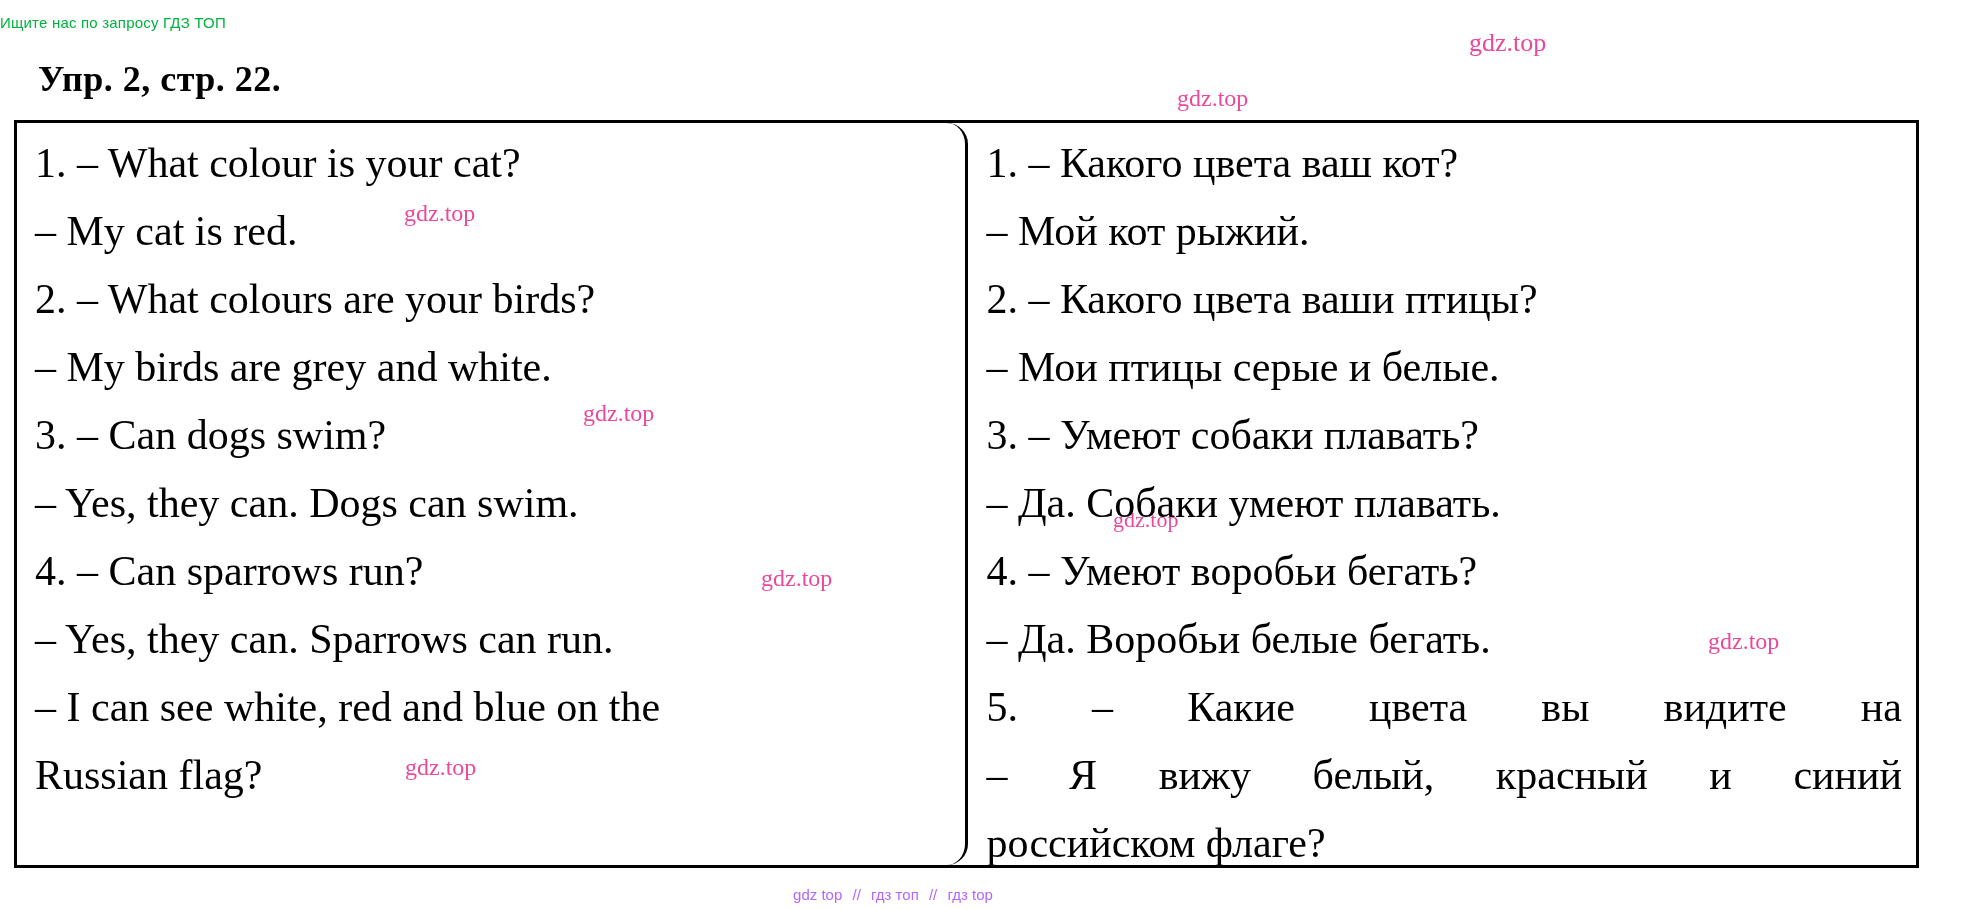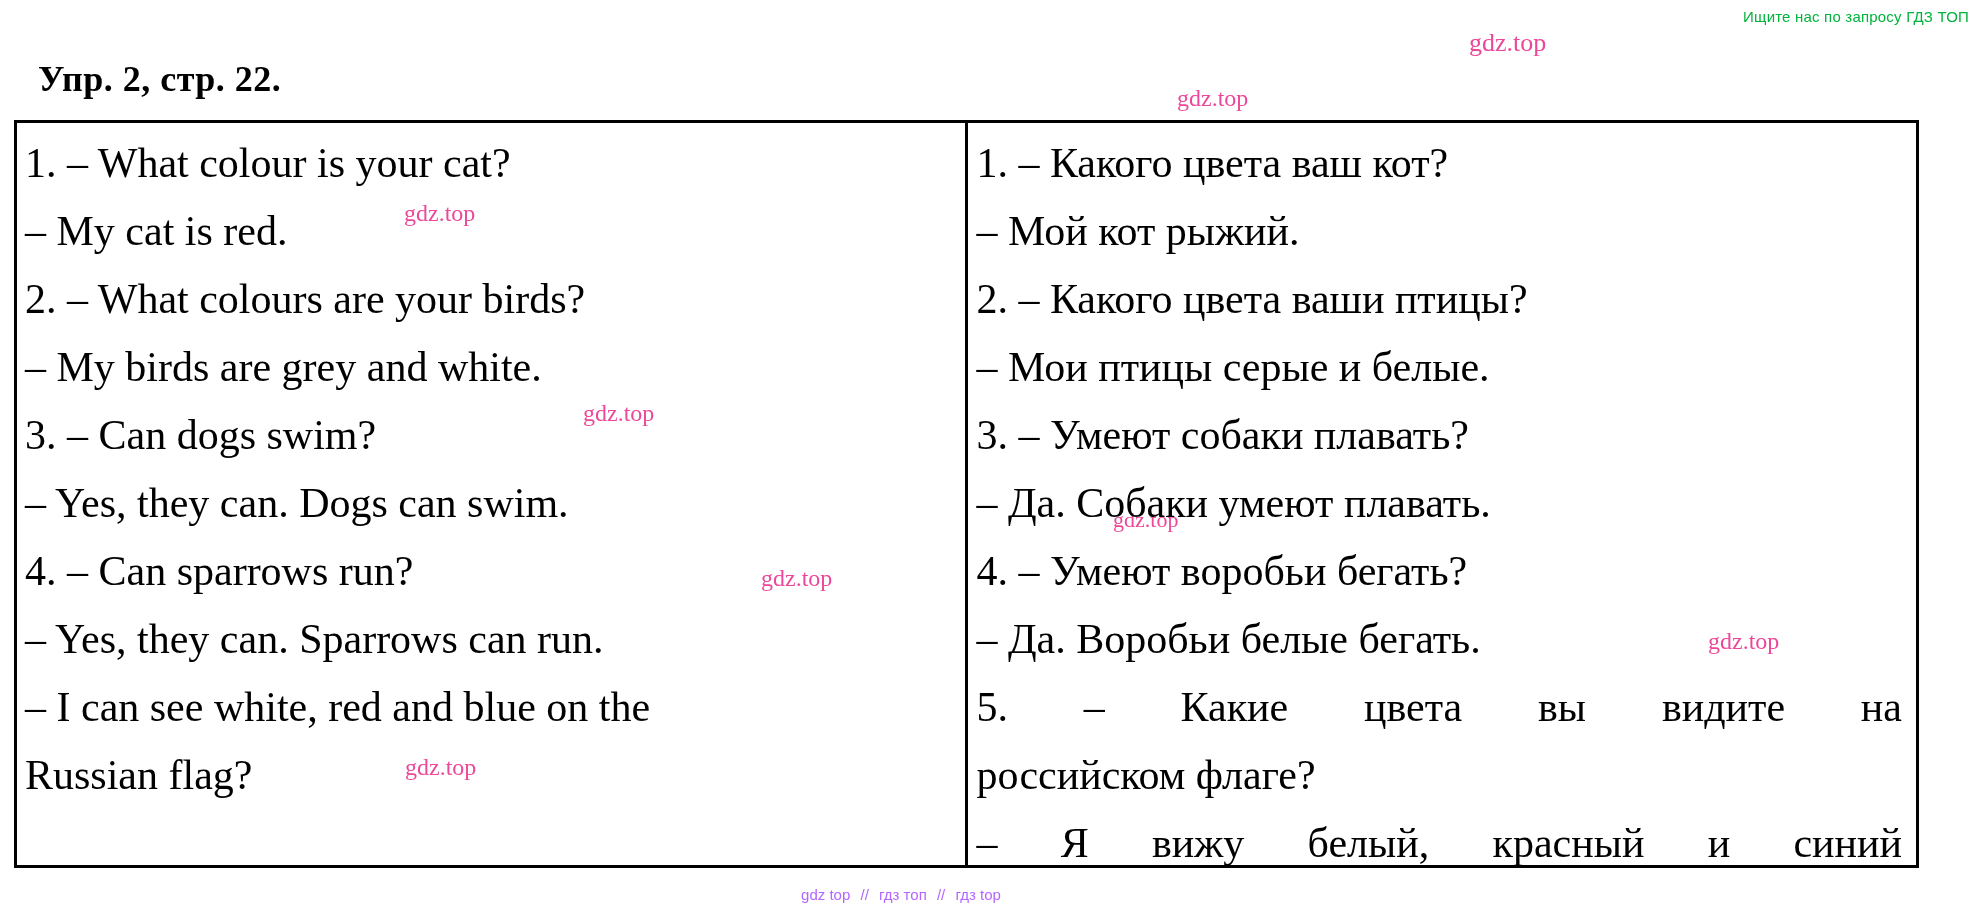--- a/index.html
+++ b/index.html
@@ -10,34 +10,34 @@
   body {
     width: 1969px;
     height: 909px;
     position: relative;
     font-family: "Liberation Serif", serif;
     overflow: hidden;
   }
 
   .top-banner {
     position: absolute;
-    top: 8px;
+    top: 14px;
     left: 0;
     width: 1969px;
-    text-align: right;
+    text-align: left;
     font-family: "Liberation Sans", sans-serif;
     font-size: 15px;
     color: #00b33c;
     letter-spacing: 0.2px;
   }
 
   .bottom-banner {
     position: absolute;
     bottom: 6px;
-    left: 12px;
+    left: 4px;
     width: 1778px;
     text-align: center;
     font-family: "Liberation Sans", sans-serif;
     font-size: 15px;
     color: #b366ff;
   }
   .bottom-banner span.sep {
     color: #b366ff;
     margin: 0 6px;
   }
@@ -66,22 +66,23 @@
     left: 14px;
     top: 120px;
     width: 1905px;
     height: 748px;
     border: 3px solid #000;
     box-sizing: border-box;
     display: flex;
   }
   .col {
     box-sizing: border-box;
-    padding: 6px 14px 0 8px;
+    padding: 6px 14px 0 18px;
     overflow: hidden;
+    border-radius: 21px;
   }
   .col-left {
     width: 50.1%;
     border-right: 3px solid #000;
   }
   .col-right {
     width: 49.9%;
   }
 
   .line {
@@ -129,22 +130,22 @@
   <div class="col col-right">
     <div class="line">1. – Какого цвета ваш кот?</div>
     <div class="line">– Мой кот рыжий.</div>
     <div class="line">2. – Какого цвета ваши птицы?</div>
     <div class="line">– Мои птицы серые и белые.</div>
     <div class="line">3. – Умеют собаки плавать?</div>
     <div class="line">– Да. Собаки умеют плавать.</div>
     <div class="line">4. – Умеют воробьи бегать?</div>
     <div class="line">– Да. Воробьи белые бегать.</div>
     <div class="line justify">5. – Какие цвета вы видите на</div>
+    <div class="line justify">– Я вижу белый, красный и синий</div>
     <div class="line">российском флаге?</div>
-    <div class="line justify">– Я вижу белый, красный и синий</div>
   </div>
 </div>
 
 <div class="bottom-banner">
   <span>gdz top</span>
   <span class="sep">//</span>
   <span>гдз топ</span>
   <span class="sep">//</span>
   <span>гдз top</span>
 </div>

